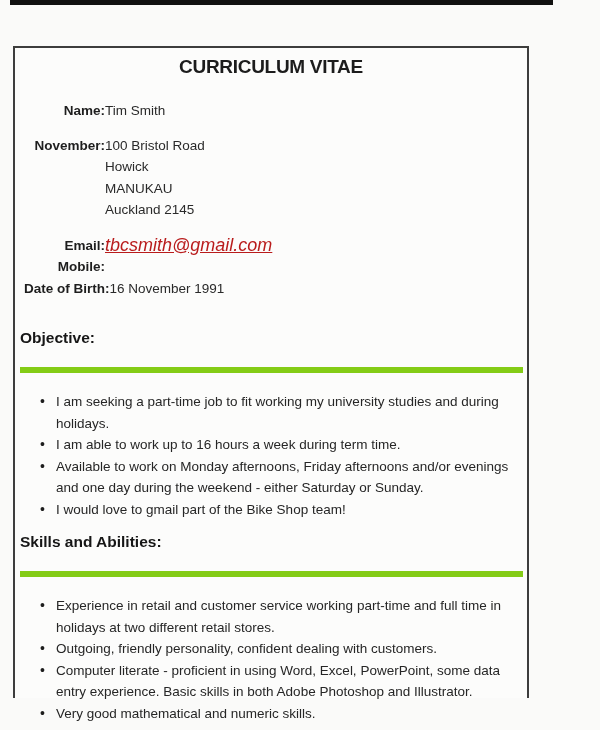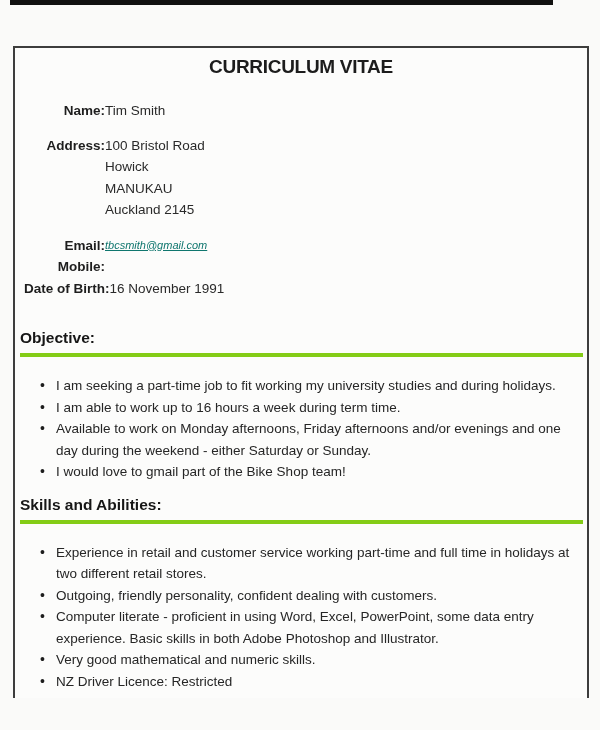--- a/index.html
+++ b/index.html
@@ -9,47 +9,47 @@
     background:#fafaf9;
     font-family:"Liberation Sans","DejaVu Sans",sans-serif;
     color:#242424;
     overflow:hidden;
   }
   .topbar {
     position:absolute; left:10px; top:0; width:543px; height:5px;
     background:#111111;
   }
   .sheet {
-    position:absolute; left:13px; top:46px; width:576px; height:652px;
+    position:absolute; left:13px; top:46px; width:516px; height:652px;
     background:#fcfcfb;
     border:2px solid #3d3d3d;
     border-bottom:none;
   }
   .cv-title {
     margin-top:6px;
     text-align:center;
     font-size:19px; line-height:26px;
     font-weight:bold; color:#1c1c1c;
     letter-spacing:-0.3px;
   }
   .info { margin-top:20px; padding-left:9px; padding-right:10px; }
   .info-row { display:flex; line-height:21.5px; font-size:13.5px; }
   .info-row .label { font-weight:bold; min-width:81px; color:#1e1e1e;text-align:right; }
   .info-row .value { color:#2a2a2a; }
   .row-gap-sm { margin-top:13px; }
   .row-gap-md { margin-top:14px; }
   .email-link {
-    color:#0f766e; font-style:italic; text-decoration:underline;
-    font-size:11px;
+    color:#b91c1c; font-style:italic; text-decoration:underline;
+    font-size:18px;
   }
   .section-heading {
     margin:0 4px 0 5px;
     font-size:15.5px; line-height:17px; font-weight:bold; color:#161616;
-    padding-bottom:7px;
-    border-bottom:4px solid #84cc16;
+    padding-bottom:21px;
+    border-bottom:6px solid #84cc16;
   }
   .section-heading.objective { margin-top:30px; }
   .section-heading.skills { margin-top:13px; }
   ul.bullets {
     list-style:none;
     margin:18px 0 0 0;
     padding:0 14px 0 41px;
   }
   ul.bullets li {
     position:relative;
@@ -71,21 +71,21 @@
   <h1 class="cv-title">CURRICULUM VITAE</h1>
 
   <div class="info">
 
     <div class="info-row">
       <span class="label">Name:</span>
       <span class="value">Tim Smith</span>
     </div>
 
     <div class="info-row row-gap-sm">
-      <span class="label">Address:</span>
+      <span class="label">November:</span>
       <span class="value">
         <div>100 Bristol Road</div>
         <div>Howick</div>
         <div>MANUKAU</div>
         <div>Auckland 2145</div>
       </span>
     </div>
 
     <div class="info-row row-gap-md">
       <span class="label">Email:</span>

